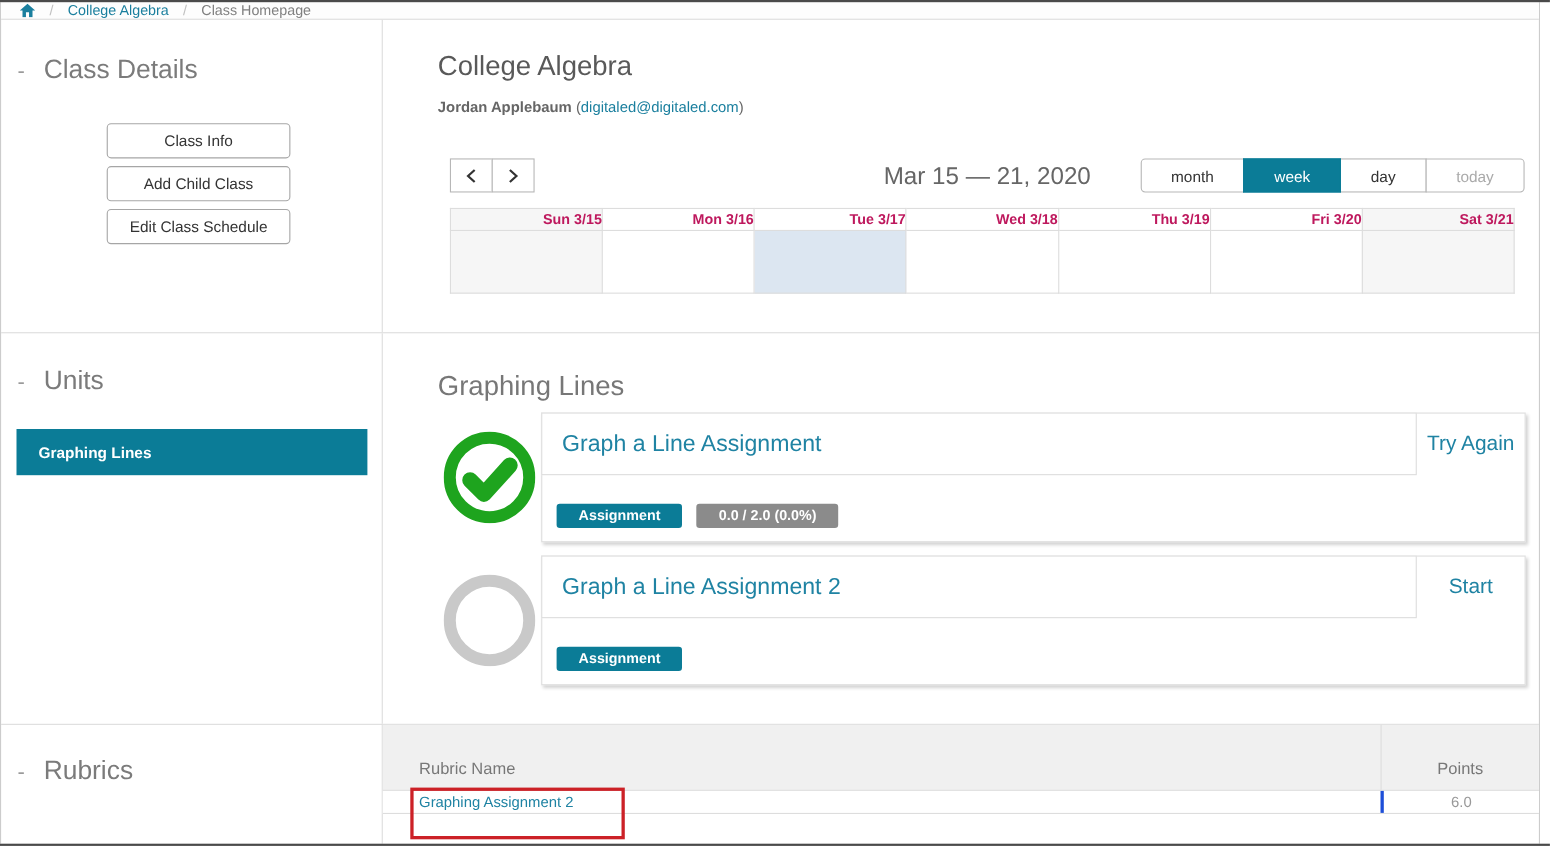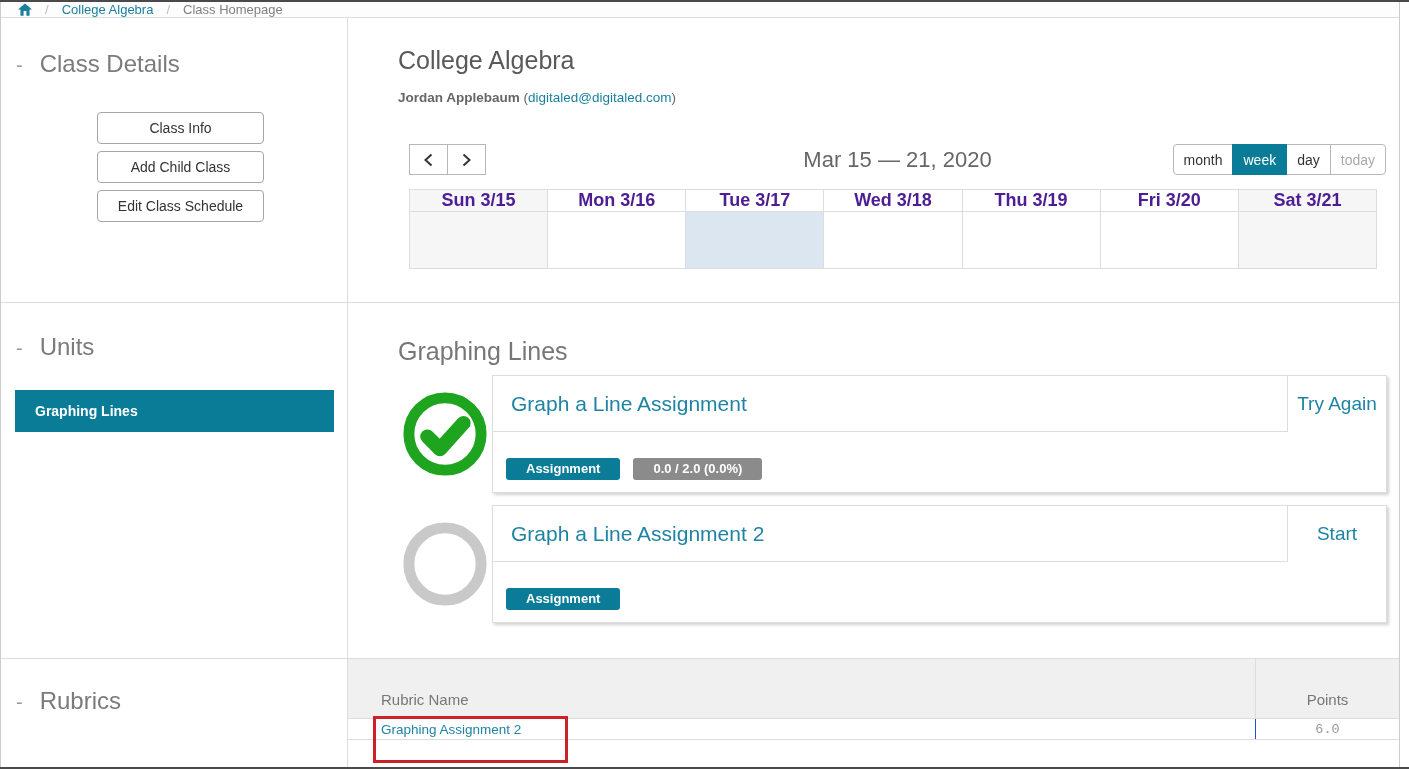--- a/index.html
+++ b/index.html
@@ -69,33 +69,33 @@
   .cal-toolbar { position: relative; margin: 38px 0 0 11px; height: 31px; }
   .cal-nav { position: absolute; left: 0; top: 0; display: flex; }
   .cal-nav-btn {
     width: 39px; height: 31px; background: #fff; border: 1px solid #b7b7b7;
     display: flex; align-items: center; justify-content: center; cursor: pointer; padding: 0;
   }
   .cal-nav-btn + .cal-nav-btn { margin-left: -1px; }
   .cal-title { text-align: center; font-size: 22px; color: #666; line-height: 31px; }
   .cal-views { position: absolute; right: 0; top: 0; display: flex; }
   .view-btn {
-    height: 31px; padding: 0 10px; background: #fff; border: 1px solid #b7b7b7;
+    height: 31px; padding: 0 27px; background: #fff; border: 1px solid #b7b7b7;
     font-family: inherit; font-size: 14px; color: #333; cursor: pointer;
   }
   .view-btn + .view-btn { margin-left: -1px; }
   .view-btn:first-child { border-radius: 4px 0 0 4px; }
   .view-btn:last-child { border-radius: 0 4px 4px 0; }
   .view-btn.active { background: #0b7c97; border-color: #0b7c97; color: #fff; position: relative; z-index: 2; }
   .view-btn.disabled { color: #aaa; cursor: default; }
 
   .cal-table { margin: 14px 0 0 11px; border-collapse: collapse; width: 968px; table-layout: fixed; }
   .cal-table th {
-    height: 20px; border: 1px solid #ddd; font-size: 18px; color: #4c1d95;
-    font-weight: bold; text-align: center; background: #fff;
+    height: 20px; border: 1px solid #ddd; font-size: 13px; color: #be185d;
+    font-weight: bold; text-align: right; background: #fff;
   }
   .cal-table td { height: 57px; border: 1px solid #ddd; background: #fff; }
   .cal-table .weekend { background: #f6f6f6; }
   .cal-table td.today { background: #dce6f1; }
   .cal-table th.today { background: #fff; }
 
   
   .main-b { padding: 0 12px 0 50px; }
   .unit-title { font-size: 25px; font-weight: normal; color: #777; margin-top: 34px; line-height: 29px; }
   .assign-list { margin-top: 9px; }
@@ -129,22 +129,22 @@
   }
   .rubrics-header .col-points {
     width: 144px; flex: 0 0 144px; border-left: 1px solid #ddd;
     display: flex; align-items: flex-end; justify-content: center; padding-bottom: 10px;
     font-size: 15px; color: #777;
   }
   .rubrics-row { display: flex; height: 21px; background: #fff; border-bottom: 1px solid #ddd; }
   .rubrics-row .col-name { flex: 1 1 auto; display: flex; align-items: center; padding-left: 33px; }
   .rubric-link { font-size: 13.5px; color: #1f83a3; text-decoration: none; cursor: pointer; }
   .rubrics-row .col-points {
-    width: 144px; flex: 0 0 144px; border-left: 1px solid #1d4ed8;
-    display: flex; align-items: center; justify-content: center; font-size: 13.5px; color: #999; font-family: Liberation Mono, monospace;
+    width: 144px; flex: 0 0 144px; border-left: 3px solid #1d4ed8;
+    display: flex; align-items: center; justify-content: center; font-size: 13.5px; color: #999;
   }
 
   
   .annotation-box {
     position: absolute; left: 373px; top: 716px; width: 195px; height: 47px;
     border: 3px solid #cc2127; z-index: 20; pointer-events: none;
   }
 </style>
 </head>
 <body>

